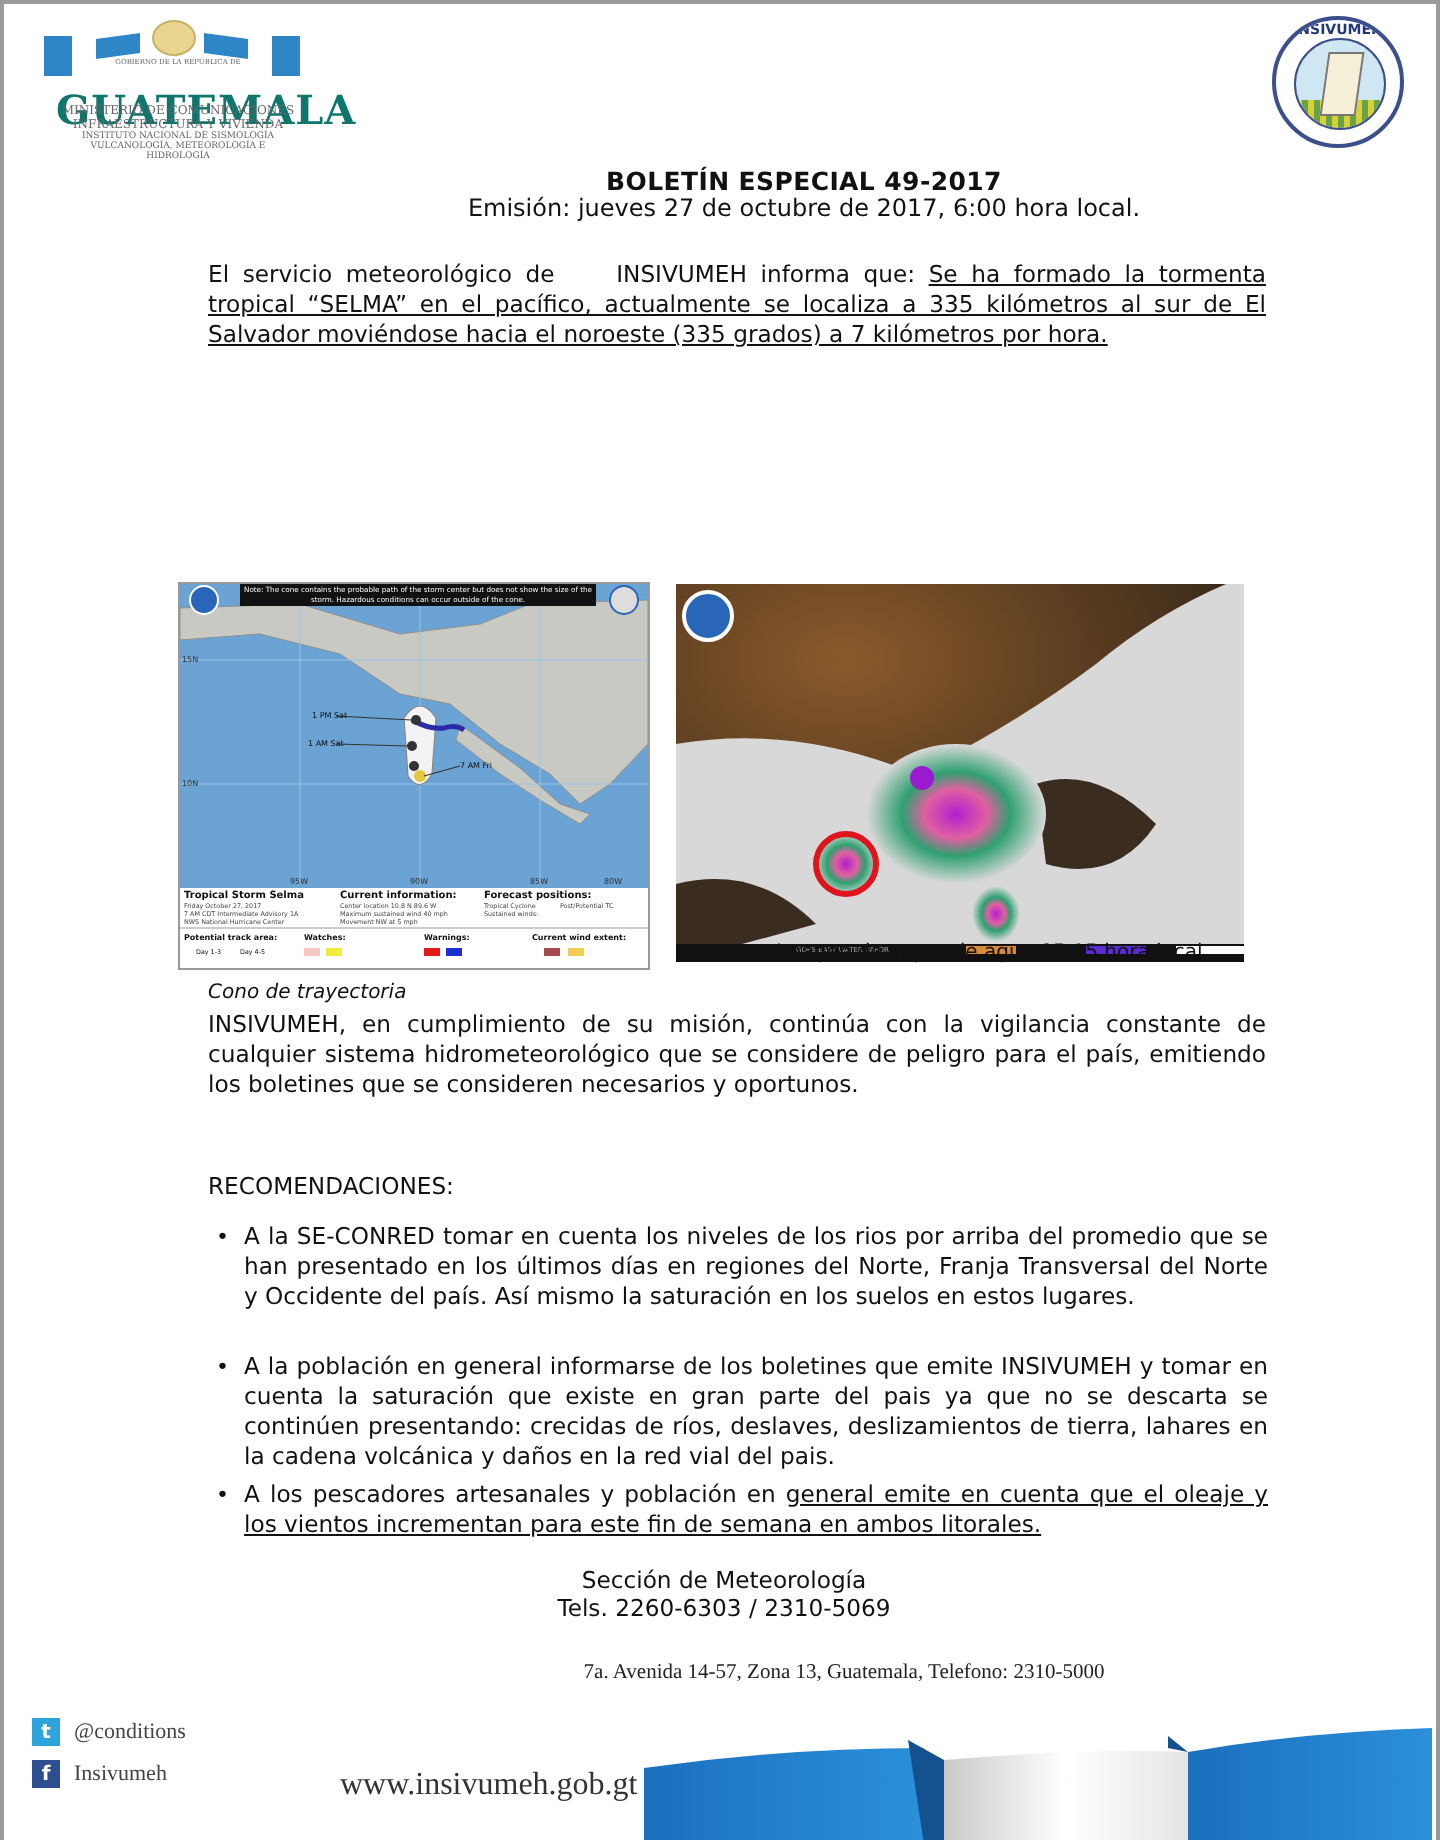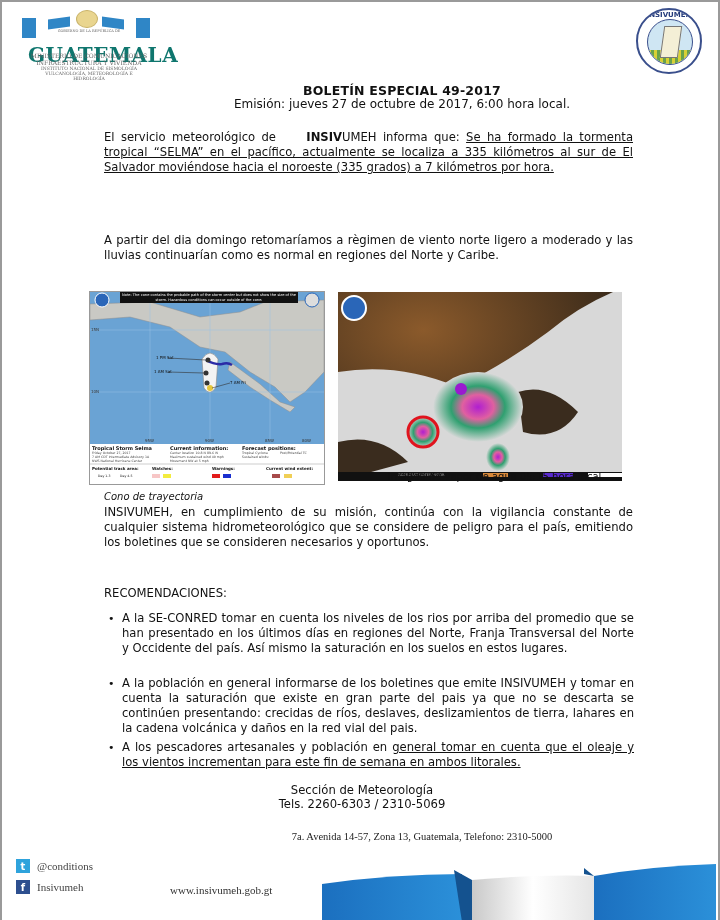--- a/index.html
+++ b/index.html
@@ -28,21 +28,21 @@
           background: #f4efd6; border: 1px solid #777; transform: skewX(-8deg); }
   .ins-logo .txt { position: absolute; left: 0; top: 1px; width: 100%; text-align: center;
           font-size: 7px; font-weight: bold; color: #233a7a; }
 
   
   .title { left: 0; top: 81px; width: 800px; text-align: center; font-weight: bold;
            font-size: 12.5px; letter-spacing: 0.2px; }
   .subtitle { left: 0; top: 95px; width: 800px; text-align: center; font-size: 12px; }
 
   .para { left: 102px; width: 529px; font-size: 11.6px; line-height: 15px; text-align: justify; }
-  .para b { font-weight: bold; padding-left: 24px; }
+  .para b { font-weight: normal; padding-left: 24px; }
   .u { text-decoration: underline; margin-top: 36px; }
 
   
   .img1 { left: 87px; top: 289px; width: 234px; height: 192px; background: #6fa5d3;
           border: 1px solid #999; overflow: hidden; }
   .img2 { left: 336px; top: 290px; width: 284px; height: 189px; background: #2b2419; overflow: hidden; }
   .cap { font-size: 10px; }
 
   ul.recs { margin: 0; padding: 0; list-style: none; }
   .rec { position: absolute; left: 120px; width: 512px; font-size: 11.6px; line-height: 15px; text-align: justify; }
@@ -50,21 +50,21 @@
 
   .sig { left: 0; width: 800px; text-align: center; font-size: 11.6px; line-height: 15px; }
 
   
   .addr { left: 0; top: 829px; width: 720px; text-align: center; font-family: "Liberation Serif", serif;
           font-size: 10.5px; color: #222; padding-left: 0; }
   .social { left: 14px; font-family: "Liberation Serif", serif; font-size: 11px; color: #444;
             display: flex; align-items: center; gap: 7px; }
   .sicon { width: 14px; height: 14px; color: #fff; font-size: 10px; font-weight: bold;
            display: flex; align-items: center; justify-content: center; font-family: "DejaVu Sans", sans-serif; }
-  .web { left: 168px; top: 882px; font-family: "Liberation Serif", serif; font-size: 11px; color: #333; }
+  .web { left: 168px; top: 882px; font-family: "Liberation Serif", serif; font-size: 16px; color: #333; }
 </style>
 </head>
 <body>
 
 <div class="page">
 
   <div class="abs gt-logo">
     <div class="bar" style="left:2px;width:14px;top:10px;height:20px;"></div>
     <div class="bar" style="left:28px;width:22px;transform:skewY(-8deg);"></div>
     <div class="emblem"></div>
@@ -87,21 +87,20 @@
     </div>
   </div>
 
   <div class="abs title" style="left:0;width:800px;">BOLETÍN ESPECIAL 49-2017</div>
   <div class="abs subtitle">Emisión: jueves 27 de octubre de 2017, 6:00 hora local.</div>
 
   <div class="abs para" style="top:128px;">
     <span>El servicio meteorológico de </span><b>INSIV</b><span>UMEH</span><span> informa que: </span><span class="u">Se ha formado la tormenta tropical “SELMA”  en el pacífico, actualmente se localiza a 335 kilómetros al sur de El Salvador moviéndose hacia el noroeste (335 grados) a 7 kilómetros por hora.</span>
   </div>
 
-  <div class="abs para" style="top:231px;">A partir del dia domingo retomaríamos a règimen de viento norte ligero a moderado y las lluvias continuarían como es normal en regiones del Norte y Caribe.</div>
 
   <div class="abs img1">
     <svg width="234" height="192" viewBox="0 0 234 192">
       <rect x="0" y="0" width="234" height="192" fill="#6aa3d4"></rect>
       <path d="M0 12 L60 10 L110 25 L150 20 L175 10 L234 8 L234 80 L215 100 L200 110 L185 95 L160 80 L135 60 L110 55 L80 35 L40 25 L0 28 Z" fill="#c9c9c4" stroke="#8f8f8f" stroke-width="0.5"></path>
       <path d="M140 70 L170 92 L190 110 L205 115 L200 120 L180 108 L160 95 L138 78 Z" fill="#c9c9c4" stroke="#8f8f8f" stroke-width="0.5"></path>
       <line x1="0" y1="38" x2="234" y2="38" stroke="#9ac3e6" stroke-width="0.5"></line>
       <line x1="0" y1="100" x2="234" y2="100" stroke="#9ac3e6" stroke-width="0.5"></line>
       <line x1="60" y1="8" x2="60" y2="150" stroke="#9ac3e6" stroke-width="0.5"></line>
       <line x1="120" y1="8" x2="120" y2="150" stroke="#9ac3e6" stroke-width="0.5"></line>
@@ -199,21 +198,21 @@
     <li class="rec" style="top:609px;">
       <span class="bullet">•</span>
       <span>A la SE-CONRED tomar en cuenta los niveles de los rios por arriba del promedio que se han presentado en los últimos días en regiones del Norte,  Franja Transversal del Norte y Occidente del país.  Así mismo  la saturación en los suelos en estos lugares.</span>
     </li>
     <li class="rec" style="top:674px;">
       <span class="bullet">•</span>
       <span>A la población en general informarse de los boletines que emite INSIVUMEH y tomar en cuenta la saturación que existe en gran parte del pais ya que no se descarta se continúen presentando: crecidas  de ríos, deslaves, deslizamientos de tierra, lahares en la cadena volcánica y daños en la red vial del pais.</span>
     </li>
     <li class="rec" style="top:738px;">
       <span class="bullet">•</span>
-      <span>A los pescadores artesanales y población en </span><span class="u">general  tomar en cuenta que el oleaje y los vientos incrementan para este fin de semana en ambos litorales.</span>
+      <span>A los pescadores artesanales y población en </span><span class="u">general  emite en cuenta que el oleaje y los vientos incrementan para este fin de semana en ambos litorales.</span>
     </li>
   </ul>
 
   <div class="abs sig" style="left:-40px;top:781px;">Sección de Meteorología</div>
   <div class="abs sig" style="left:-40px;top:795px;">Tels. 2260-6303 / 2310-5069</div>
 
   <div class="abs addr" style="left:60px;">7a. Avenida 14-57, Zona 13, Guatemala, Telefono: 2310-5000</div>
 
   <div class="abs social" style="top:857px;">
     <span class="sicon" style="background:#2ea3dc;">t</span>

